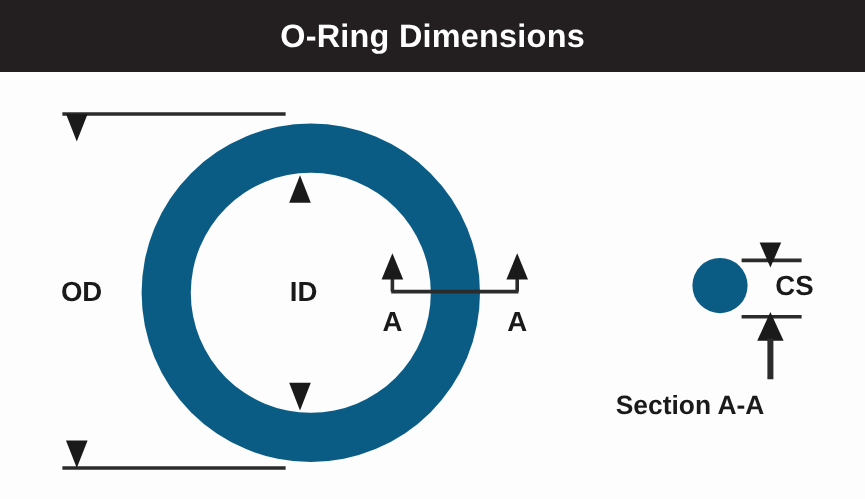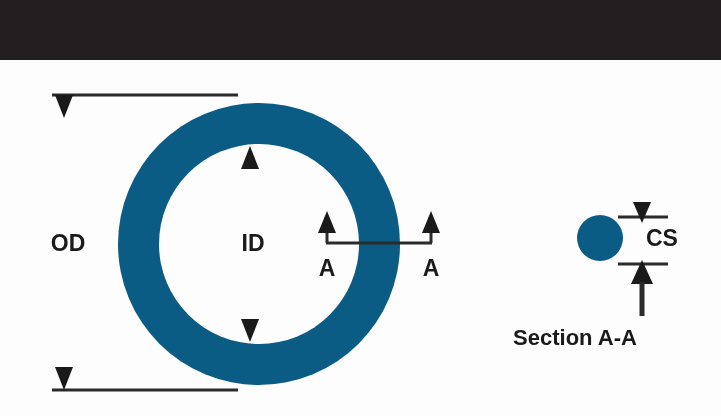--- a/index.html
+++ b/index.html
@@ -64,20 +64,21 @@
     fill: none;
   }
   .arrow-fill { fill: #1a1a1a; }
 </style>
 </head>
 <body>
 
 <div id="diagram-root">
 
   <div class="header-band"></div>
+  <div class="header-title">O-Ring Dimensions</div>
 
   <svg class="canvas-svg" viewBox="0 0 721 356" width="721" height="356">
 
     <defs>
       <mask id="ring-mask">
         <rect x="0" y="0" width="721" height="356" fill="#000000"></rect>
         <circle cx="259" cy="184" r="141" fill="#ffffff"></circle>
         <circle cx="259" cy="184" r="100" fill="#000000"></circle>
       </mask>
     </defs>

